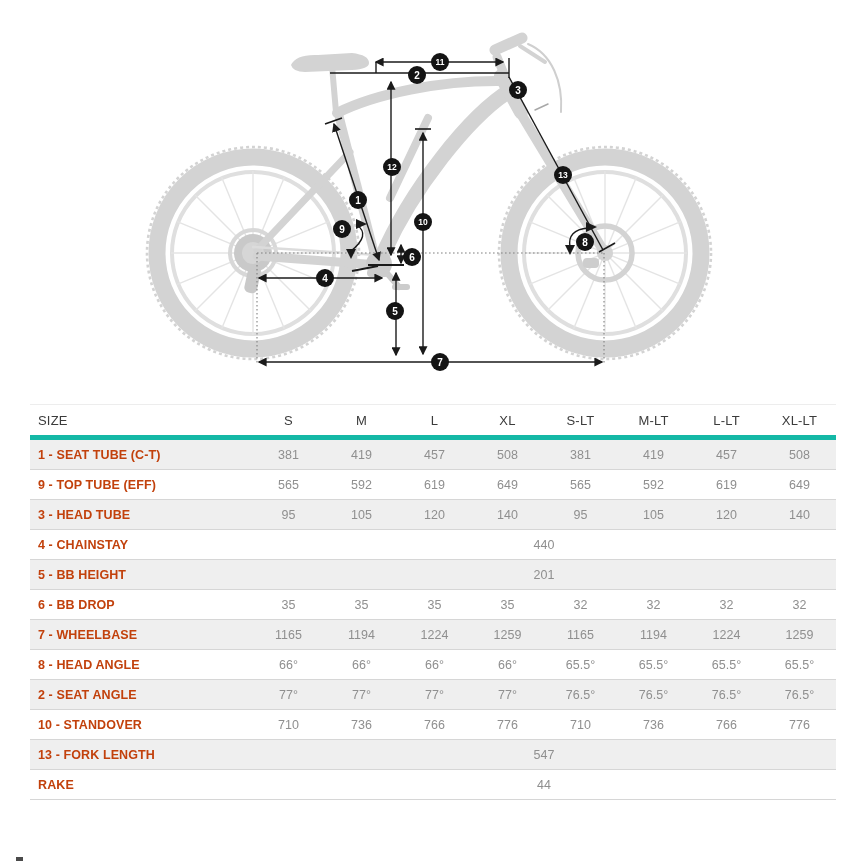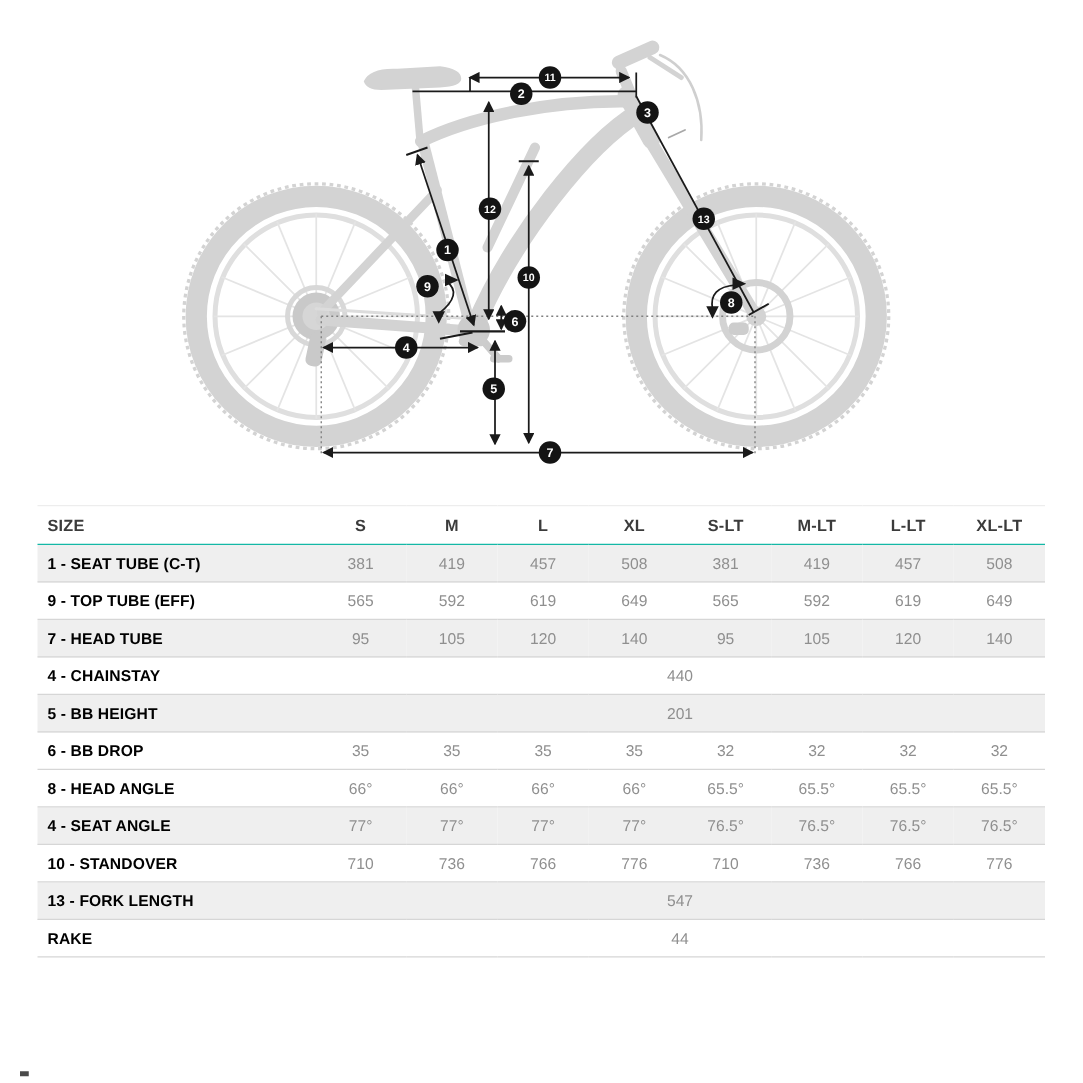--- a/index.html
+++ b/index.html
@@ -1,26 +1,26 @@
 <!DOCTYPE html>
 <html><head>
 <meta charset="utf-8">
 <style>
   html,body{margin:0;padding:0;background:#ffffff;}
   body{width:866px;height:866px;position:relative;overflow:hidden;
        font-family:"Liberation Sans", sans-serif;}
   .diagram{position:absolute;left:0;top:0;width:866px;height:402px;}
   .geo-table{position:absolute;left:30px;top:404px;width:806px;border-collapse:collapse;table-layout:fixed;}
   .geo-table th,.geo-table td{padding:0;margin:0;vertical-align:middle;}
-  .geo-table thead th{height:30px;font-size:13px;font-weight:700;color:#3b3b3b;letter-spacing:.2px;
-      border-bottom:1px solid #14b8a6;border-top:1px solid #ededed;}
+  .geo-table thead th{height:30px;font-size:13px;font-weight:400;color:#3b3b3b;letter-spacing:.2px;
+      border-bottom:5px solid #14b8a6;border-top:1px solid #ededed;}
   .geo-table thead th.size{text-align:left;padding-left:8px;}
   .geo-table thead th.col{text-align:center;}
   .geo-table td{height:29px;border-bottom:1px solid #d6d6d6;font-size:12.5px;}
-  .geo-table td.label{text-align:left;padding-left:8px;font-weight:700;color:#000000;letter-spacing:.1px;}
+  .geo-table td.label{text-align:left;padding-left:8px;font-weight:700;color:#c2410c;letter-spacing:.1px;}
   .geo-table td.val{text-align:center;color:#8f8f8f;}
   .geo-table tr.alt{background:#efefef;}
   .artifact{position:absolute;left:16px;top:857px;width:7px;height:4px;background:#4a4a4a;}
   svg text.badge{fill:#ffffff;font-weight:700;text-anchor:middle;font-family:"Liberation Sans",sans-serif;}
 </style>
 </head>
 <body>
 
 <div class="diagram">
 <svg width="866" height="402" viewBox="0 0 866 402" xmlns="http://www.w3.org/2000/svg">
@@ -232,21 +232,21 @@
       <td class="val">565</td>
       <td class="val">592</td>
       <td class="val">619</td>
       <td class="val">649</td>
       <td class="val">565</td>
       <td class="val">592</td>
       <td class="val">619</td>
       <td class="val">649</td>
     </tr>
     <tr class="alt">
-      <td class="label">7 - HEAD TUBE</td>
+      <td class="label">3 - HEAD TUBE</td>
       <td class="val">95</td>
       <td class="val">105</td>
       <td class="val">120</td>
       <td class="val">140</td>
       <td class="val">95</td>
       <td class="val">105</td>
       <td class="val">120</td>
       <td class="val">140</td>
     </tr>
     <tr>
@@ -261,33 +261,44 @@
       <td class="label">6 - BB DROP</td>
       <td class="val">35</td>
       <td class="val">35</td>
       <td class="val">35</td>
       <td class="val">35</td>
       <td class="val">32</td>
       <td class="val">32</td>
       <td class="val">32</td>
       <td class="val">32</td>
     </tr>
+    <tr class="alt">
+      <td class="label">7 - WHEELBASE</td>
+      <td class="val">1165</td>
+      <td class="val">1194</td>
+      <td class="val">1224</td>
+      <td class="val">1259</td>
+      <td class="val">1165</td>
+      <td class="val">1194</td>
+      <td class="val">1224</td>
+      <td class="val">1259</td>
+    </tr>
     <tr>
       <td class="label">8 - HEAD ANGLE</td>
       <td class="val">66°</td>
       <td class="val">66°</td>
       <td class="val">66°</td>
       <td class="val">66°</td>
       <td class="val">65.5°</td>
       <td class="val">65.5°</td>
       <td class="val">65.5°</td>
       <td class="val">65.5°</td>
     </tr>
     <tr class="alt">
-      <td class="label">4 - SEAT ANGLE</td>
+      <td class="label">2 - SEAT ANGLE</td>
       <td class="val">77°</td>
       <td class="val">77°</td>
       <td class="val">77°</td>
       <td class="val">77°</td>
       <td class="val">76.5°</td>
       <td class="val">76.5°</td>
       <td class="val">76.5°</td>
       <td class="val">76.5°</td>
     </tr>
     <tr>

